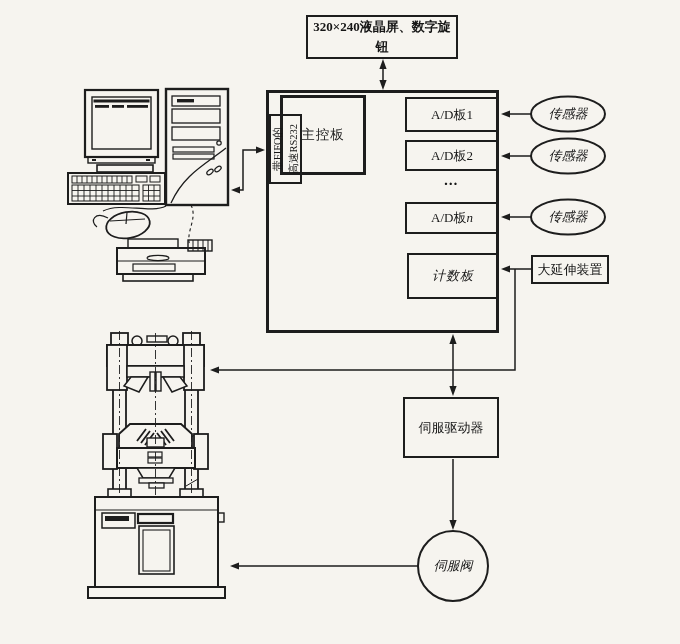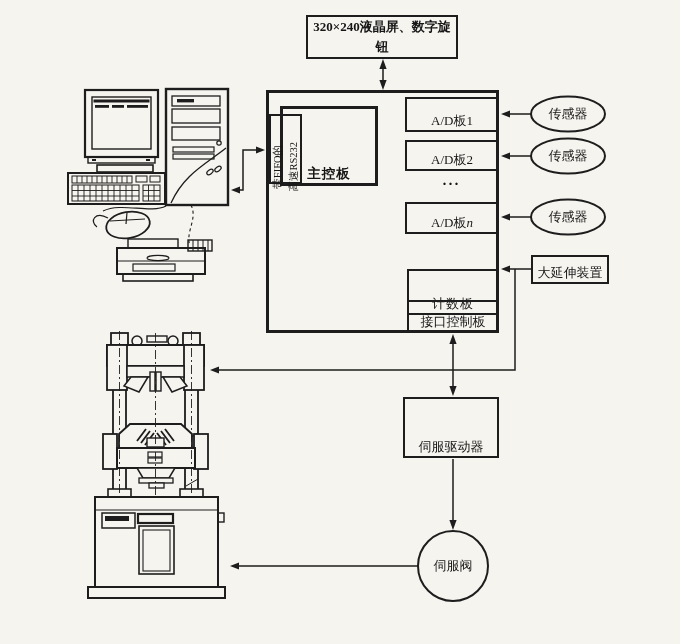--- a/index.html
+++ b/index.html
@@ -6,41 +6,41 @@
   body{background:#e9e7e2;}
   .stage{
     position:relative;width:680px;height:644px;overflow:hidden;
     background:#f6f4ef;
     font-family:"Liberation Serif","DejaVu Serif",serif;
     color:#161616;
   }
   .stage svg{position:absolute;left:0;top:0;}
   .box{
     position:absolute;box-sizing:border-box;border:2px solid #1d1d1d;
-    display:flex;align-items:flex-end;justify-content:center;text-align:center;
+    display:flex;align-items:center;justify-content:center;text-align:center;
     font-size:13px;line-height:1.35;background:transparent;
   }
   .lbl{
     position:absolute;display:flex;align-items:center;justify-content:center;
-    text-align:center;font-size:13px;white-space:nowrap;
+    text-align:center;font-size:13px;white-space:nowrap;font-style:italic;
   }
   
   .b-lcd{left:306px;top:15px;width:152px;height:44px;flex-direction:column;font-weight:bold;font-size:13px;line-height:1.55;}
   .b-main{left:266px;top:90px;width:233px;height:243px;border-width:3px;}
   .lbl-auto{left:280px;top:306px;width:130px;height:22px;justify-content:flex-start;font-size:14.5px;}
-  .b-board{left:280px;top:106px;width:98px;height:80px;border-width:3px;font-size:13.5px;letter-spacing:1px;font-weight:bold;}
+  .b-board{left:280px;top:95px;width:86px;height:80px;border-width:3px;font-size:13.5px;letter-spacing:1px;}
   .b-fifo{left:269px;top:114px;width:33px;height:70px;}
   .fifo-rot{flex:none;width:66px;transform:rotate(-90deg);font-size:10.5px;line-height:1.5;text-align:center;white-space:nowrap;}
   .b-ad1{left:405px;top:97px;width:94px;height:35px;}
   .b-ad2{left:405px;top:140px;width:94px;height:31px;}
   .b-adn{left:405px;top:202px;width:94px;height:32px;}
   .ad-var{font-style:normal;}
   .ad-var.italic{font-style:italic;}
   .dots{left:431px;top:175px;width:40px;height:18px;font-size:15px;font-weight:bold;letter-spacing:1px;}
-  .b-counter{left:407px;top:269px;width:92px;height:46px;letter-spacing:1px;}
+  .b-counter{left:407px;top:253px;width:92px;height:46px;letter-spacing:1px;font-style:italic;}
   .b-iface{left:407px;top:300px;width:92px;height:33px;}
   .b-ext{left:531px;top:255px;width:78px;height:29px;}
   .b-driver{left:403px;top:397px;width:96px;height:61px;}
   .lbl-s1{left:531px;top:104px;width:74px;height:20px;}
   .lbl-s2{left:531px;top:146px;width:74px;height:20px;}
   .lbl-s3{left:531px;top:207px;width:74px;height:20px;}
   .lbl-valve{left:418px;top:556px;width:70px;height:20px;}
   .caption{left:326px;top:611px;width:134px;height:24px;font-size:17px;letter-spacing:2px;}
 </style>
 </head>
@@ -248,23 +248,20 @@
   </div>
   <div class="lbl dots">···</div>
   <div class="box b-adn">
     <span>A/D板</span>
       <span class="ad-var italic">n</span>
   </div>
 
   <div class="box b-counter">
     <span>计数板</span>
   </div>
-  <div class="box b-iface">
-    <span>接口控制板</span>
-  </div>
   <div class="box b-driver">
     <span>伺服驱动器</span>
   </div>
   <div class="box b-ext">
     <span>大延伸装置</span>
   </div>
 
   <div class="lbl lbl-s1">传感器</div>
   <div class="lbl lbl-s2">传感器</div>
   <div class="lbl lbl-s3">传感器</div>

